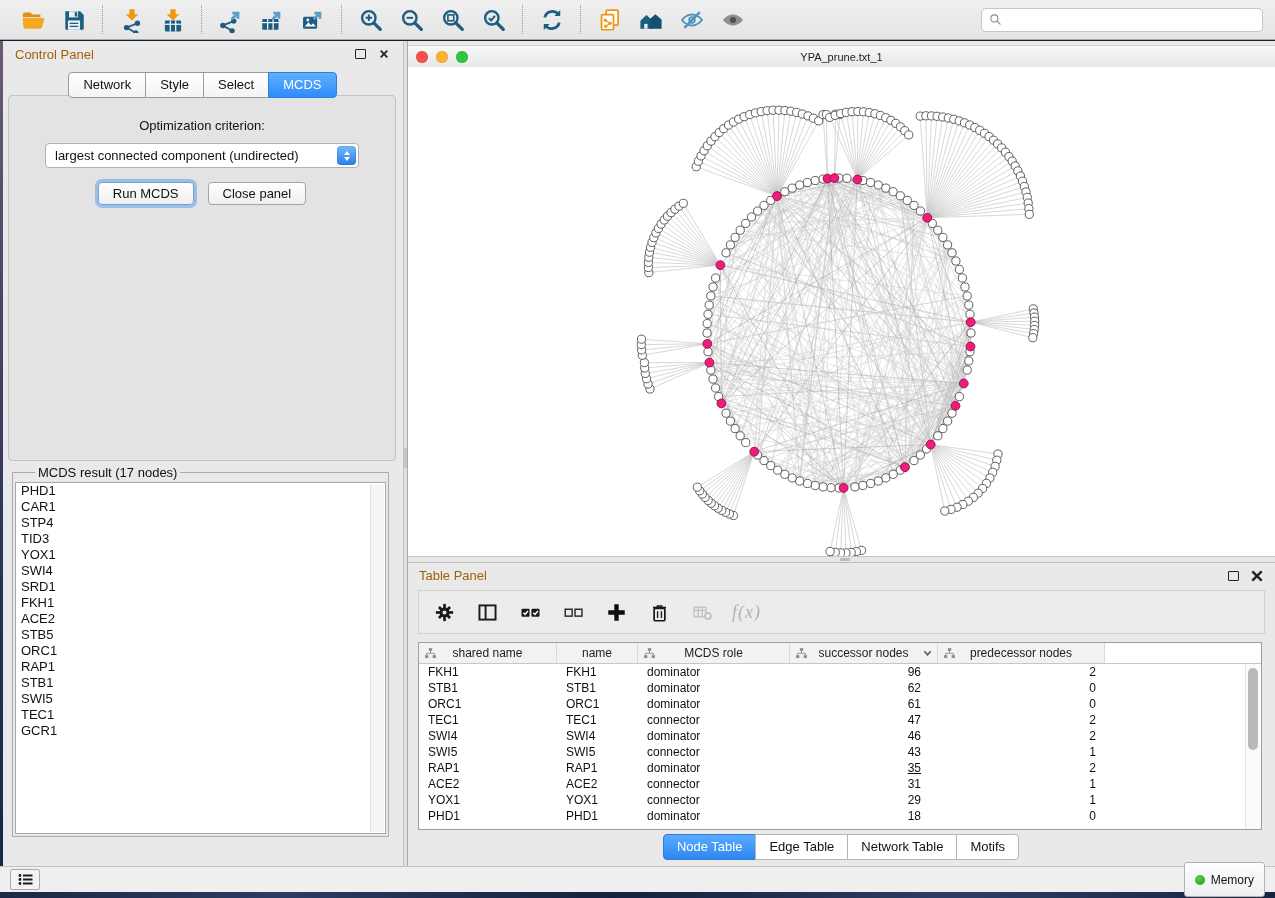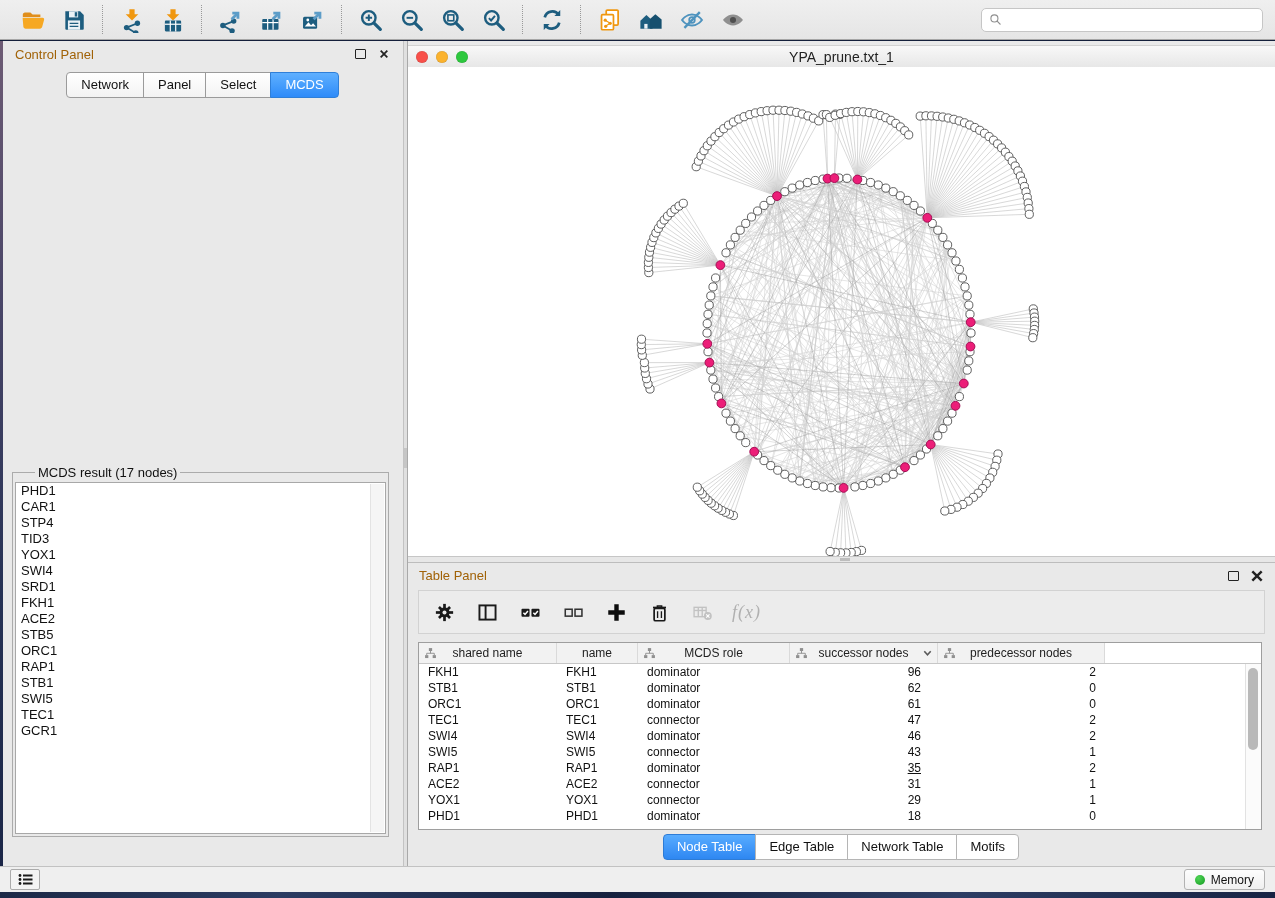--- a/index.html
+++ b/index.html
@@ -73,21 +73,21 @@
   .h-handle{position:absolute;left:432px;top:1px;width:10px;height:3px;background:#bdbdbd}
 
   
   .network-panel{position:absolute;left:408px;top:41px;width:867px;height:515px;background:#e9e9e9}
   .net-titlebar{position:absolute;left:0;top:4px;right:0;height:21px;
     background:linear-gradient(#f8f8f8,#e7e7e7);border-top:1px solid #d2d2d2;border-bottom:1px solid #bdbdbd;
     display:flex;align-items:center;padding:0 8px}
   .tlights{display:flex;gap:8px;align-items:center}
   .tlight{width:12px;height:12px;border-radius:50%;box-shadow:inset 0 0 1px rgba(0,0,0,.35)}
   .tl-red{background:#f8504a}.tl-yellow{background:#fbb32f}.tl-green{background:#2dc83e}
-  .net-title{position:absolute;left:0;right:0;text-align:center;font-size:14px;font-weight:500;color:#222}
+  .net-title{position:absolute;left:0;right:0;text-align:center;font-size:11px;font-weight:500;color:#222}
   .net-canvas{position:absolute;left:0;top:26px;right:0;bottom:0;background:#fff;overflow:hidden}
 
   
   .table-panel{position:absolute;left:408px;top:563px;width:867px;height:303px;background:#e9e9e9;box-sizing:border-box}
   .tp-titlerow{height:25px;display:flex;align-items:center;padding:0 11px}
   .tp-toolbar{margin:2px 10px 0;height:42px;background:#ececec;border:1px solid #d2d2d2;
     display:flex;align-items:center;padding:0 12px;gap:17px}
   .tp-ic{width:26px;height:26px;border:none;background:transparent;padding:0;display:flex;align-items:center;justify-content:center}
   .tp-ic svg{width:23px;height:23px}
   .fx{font-family:"Liberation Serif",serif;font-style:italic;font-size:18px;color:#b0b0b0;letter-spacing:1px}
@@ -110,21 +110,21 @@
   .tp-tab.first{border-radius:4px 0 0 4px}
   .tp-tab.last{border-radius:0 4px 4px 0}
   .tp-tab.active{background:linear-gradient(#58acff,#2e87f2);border-color:#2e7cd6;color:#fff}
 
   
   .status-bar{position:absolute;left:0;top:866px;width:1275px;height:26px;box-sizing:border-box;
     background:#efefef;border-top:1px solid #c2c2c2;display:flex;align-items:center;padding:0 10px}
   .menu-btn{width:30px;height:21px;background:#f4f4f4;border:1px solid #ababab;border-radius:2px;
     display:flex;align-items:center;justify-content:center;padding:0}
   .menu-btn svg{width:15px;height:13px}
-  .memory-btn{margin-left:auto;height:21px;display:flex;align-items:center;gap:6px;padding:0 10px;
+  .memory-btn{margin-left:auto;height:35px;display:flex;align-items:center;gap:6px;padding:0 10px;
     background:linear-gradient(#fdfdfd,#f0f0f0);border:1px solid #b2b2b2;border-radius:3px;font-size:12px;color:#111}
   .mem-dot{width:10px;height:10px;border-radius:50%;background:radial-gradient(circle at 35% 30%,#4fd455,#149a22);flex:none}
 </style>
 </head>
 <body>
 
 <div class="wall-left"></div>
 <div class="wall-bottom"></div>
 
 <div class="toolbar">
@@ -307,24 +307,38 @@
         </button>
       <button class="tb-btn close-ic" style="width:14px;height:14px">
         <svg viewBox="0 0 12 12">
             <path d="M2 2l8 8M10 2l-8 8" stroke="#222" stroke-width="2.1"></path>
           </svg>
       </button>
     </span>
   </div>
   <div class="cp-tabs" id="cp-tabs">
       <button class="cp-tab first">Network</button>
-      <button class="cp-tab">Panel</button>
+      <button class="cp-tab">Style</button>
       <button class="cp-tab">Select</button>
       <button class="cp-tab last active">MCDS</button>
     </div>
+  <div class="cp-card">
+    <span class="opt-label">Optimization criterion:</span>
+    <div class="selectbox">
+      <span class="val">largest connected component (undirected)</span>
+      <span class="stepper">
+          <span class="up"></span>
+          <span class="dn"></span>
+        </span>
+    </div>
+    <div class="btn-row">
+      <button class="btn focused">Run MCDS</button>
+      <button class="btn">Close panel</button>
+    </div>
+  </div>
   <fieldset class="mcds">
     <legend>MCDS result (17 nodes)</legend>
     <div class="mcds-list" id="mcds-list">
 
     <div class="mcds-item">PHD1</div>
         <div class="mcds-item">CAR1</div>
         <div class="mcds-item">STP4</div>
         <div class="mcds-item">TID3</div>
         <div class="mcds-item">YOX1</div>
         <div class="mcds-item">SWI4</div>

